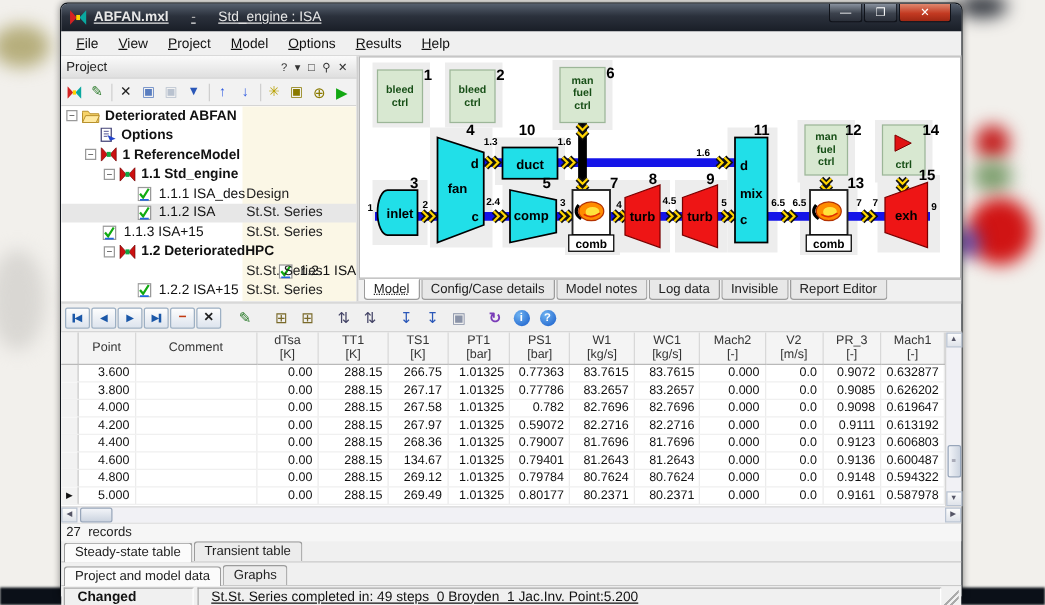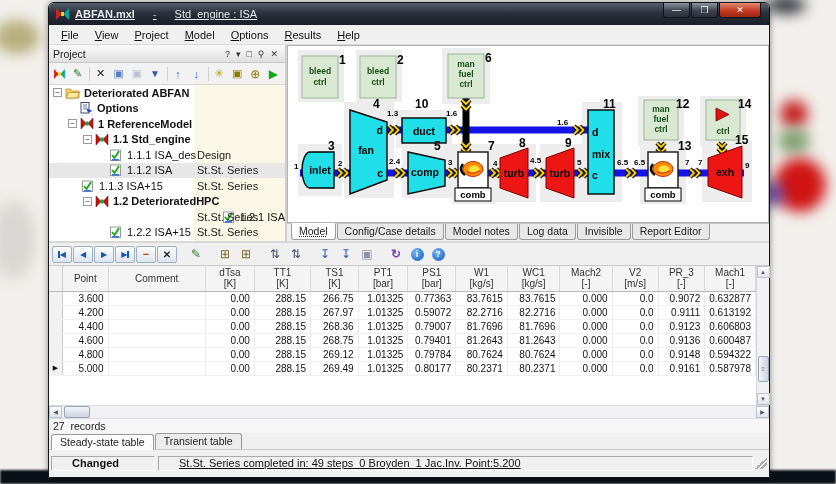--- a/index.html
+++ b/index.html
@@ -125,21 +125,21 @@
   .btabs { display:flex; align-items:flex-end; padding-left:2px; font-size:10.5px; color:#222; }
   .btabs1 { flex:0 0 16px; border-bottom:1px solid #c9c9c9;align-items:flex-end; }
   .btabs2 { flex:0 0 16px; margin-top:2px; border-bottom:1px solid #c9c9c9; }
   .btab { border:1px solid #9c9c9c; border-bottom:none; background:#ececec; padding:1px 8px 2px;
     border-radius:3px 3px 0 0; margin-right:1px; }
   .btab.active { background:#fbfbfb; position:relative; top:1px; }
 
   .statusbar { flex:1; background:#f0f0f0; display:flex; align-items:center; font-size:11px;
     color:#111; padding:1px 2px 2px; }
   .sb-cell { border:1px solid; border-color:#a9a9a9 #fff #fff #a9a9a9; height:15px;
-    display:flex; align-items:center; padding:0 20px; white-space:pre; }
+    display:flex; align-items:center; padding:0 10px; white-space:pre; }
   .sb-state { width:104px; font-weight:bold; }
   .sb-msg { flex:1; margin-left:3px;text-decoration:underline; }
   .sb-grip { width:12px; height:12px; margin-left:2px;
     background:linear-gradient(135deg,transparent 50%,#aaa 50%,#aaa 60%,transparent 60%,transparent 70%,#aaa 70%,#aaa 80%,transparent 80%); }
 </style>
 </head>
 <body>
 
 <div>
   <div class="bg-blob" style="left:-6px; top:20px; width:46px; height:34px; background:#b6ae7c;"></div>
@@ -642,20 +642,52 @@
                 <td>288.15</td>
                 <td>266.75</td>
                 <td>1.01325</td>
                 <td>0.77363</td>
                 <td>83.7615</td>
                 <td>83.7615</td>
                 <td>0.000</td>
                 <td>0.0</td>
                 <td>0.9072</td>
                 <td>0.632877</td>
+              </tr>
+              <tr>
+                <td class="marker"></td>
+                <td>3.800</td>
+                <td class="cmt"></td>
+                <td>0.00</td>
+                <td>288.15</td>
+                <td>267.17</td>
+                <td>1.01325</td>
+                <td>0.77786</td>
+                <td>83.2657</td>
+                <td>83.2657</td>
+                <td>0.000</td>
+                <td>0.0</td>
+                <td>0.9085</td>
+                <td>0.626202</td>
+              </tr>
+              <tr>
+                <td class="marker"></td>
+                <td>4.000</td>
+                <td class="cmt"></td>
+                <td>0.00</td>
+                <td>288.15</td>
+                <td>267.58</td>
+                <td>1.01325</td>
+                <td>0.782</td>
+                <td>82.7696</td>
+                <td>82.7696</td>
+                <td>0.000</td>
+                <td>0.0</td>
+                <td>0.9098</td>
+                <td>0.619647</td>
               </tr>
               <tr>
                 <td class="marker"></td>
                 <td>4.200</td>
                 <td class="cmt"></td>
                 <td>0.00</td>
                 <td>288.15</td>
                 <td>267.97</td>
                 <td>1.01325</td>
                 <td>0.59072</td>
@@ -681,21 +713,21 @@
                 <td>0.0</td>
                 <td>0.9123</td>
                 <td>0.606803</td>
               </tr>
               <tr>
                 <td class="marker"></td>
                 <td>4.600</td>
                 <td class="cmt"></td>
                 <td>0.00</td>
                 <td>288.15</td>
-                <td>268.75</td>
+                <td>134.67</td>
                 <td>1.01325</td>
                 <td>0.79401</td>
                 <td>81.2643</td>
                 <td>81.2643</td>
                 <td>0.000</td>
                 <td>0.0</td>
                 <td>0.9136</td>
                 <td>0.600487</td>
               </tr>
               <tr>
@@ -746,20 +778,24 @@
         <div class="hs-thumb"></div>
         <div class="hs-btn" style="right:0;">▶</div>
       </div>
 
       <div class="records-bar">27  records</div>
 
       <div class="btabs btabs1">
         <span class="btab active">Steady-state table</span>
         <span class="btab">Transient table</span>
       </div>
+      <div class="btabs btabs2">
+        <span class="btab active">Project and model data</span>
+        <span class="btab">Graphs</span>
+      </div>
 
       <div class="statusbar">
         <span class="sb-cell sb-state">Changed</span>
         <span class="sb-cell sb-msg">St.St. Series completed in: 49 steps  0 Broyden  1 Jac.Inv. Point:5.200</span>
         <span class="sb-grip"></span>
       </div>
     </div>
   </div>
 </div>
 

